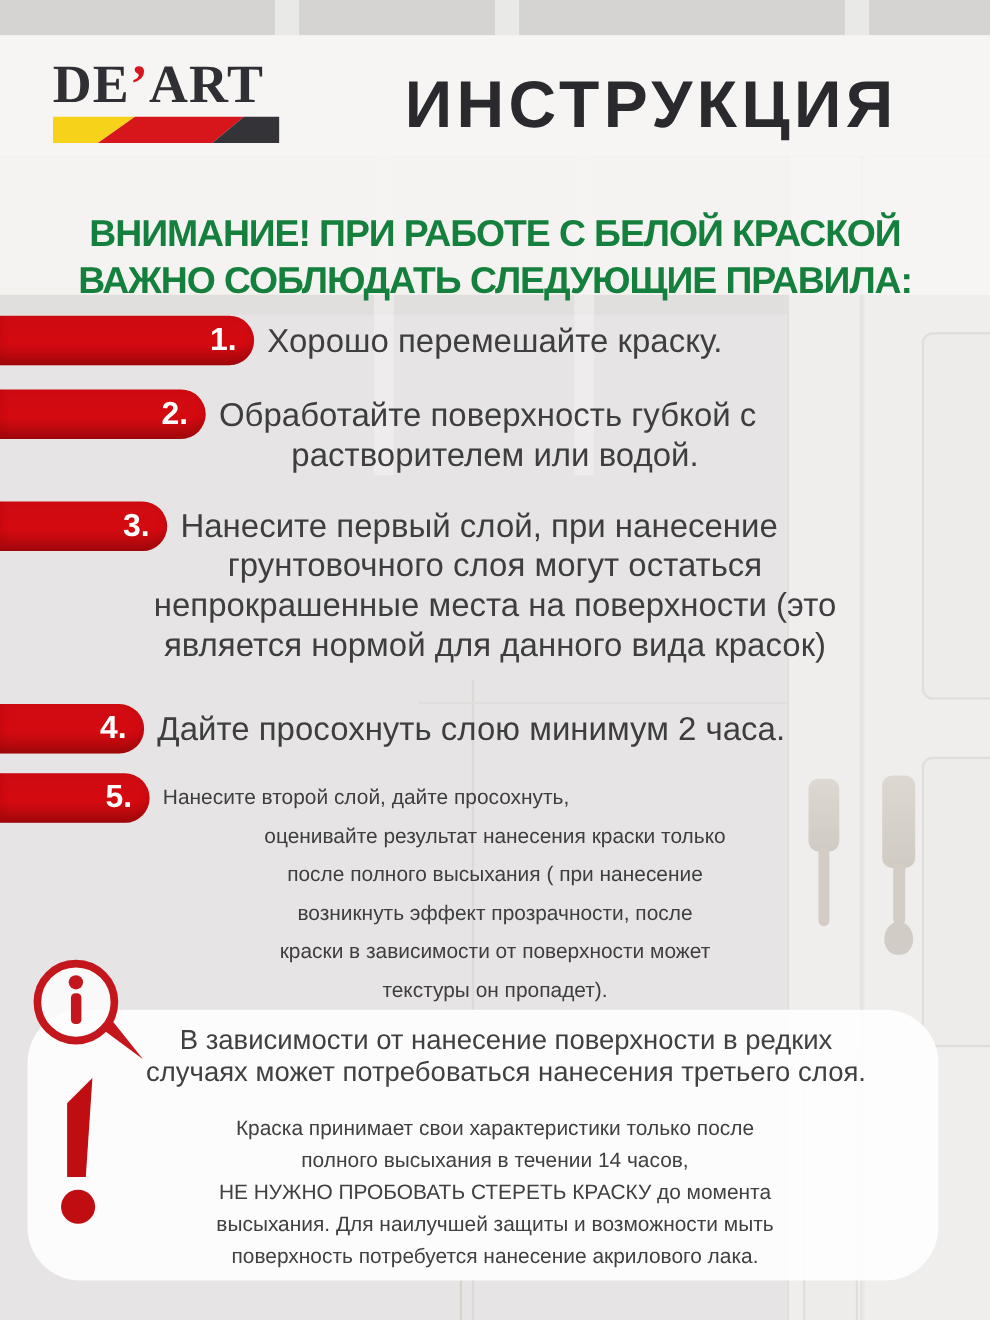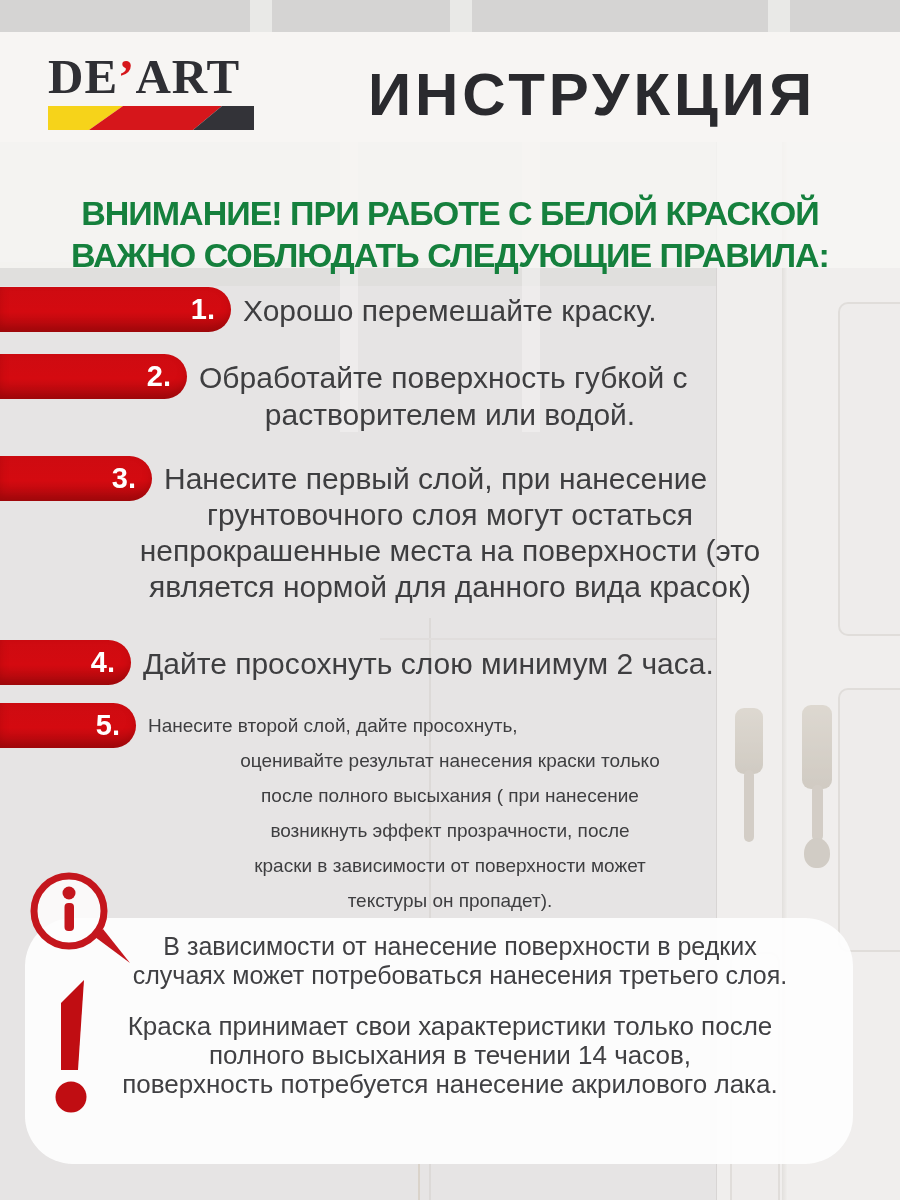--- a/index.html
+++ b/index.html
@@ -53,21 +53,21 @@
   .item-2{--rw:187px;top:359px;}
   .item-3{--rw:152px;top:461px;}  .item-3 .lines{line-height:36px;}
   .item-4{--rw:131px;top:645px;}
   .item-5{--rw:136px;top:708px;}  .item-5 .lines{line-height:35px;font-size:19px;}
 
   
   .notes-panel{position:absolute;left:25px;top:918px;width:828px;height:246px;z-index:2;
                background:rgba(253,253,253,.96);border-radius:48px;}
   .note{position:absolute;z-index:3;text-align:center;color:#404043;}
   .note-1{top:932px;left:80px;right:60px;font-size:25px;line-height:29px;}
-  .note-2{top:1012px;left:60px;right:60px;font-size:26px;line-height:29px;}
+  .note-2{top:1012px;left:60px;right:60px;font-size:19px;line-height:29px;}
   .info-icon{position:absolute;left:20px;top:865px;z-index:4;}
   .excl-icon{position:absolute;left:50px;top:970px;z-index:4;}
 </style>
 </head>
 <body>
 
 <div class="page">
 
   <div class="bg-top"></div>
   <div class="bg-top-slat" style="left:250px"></div>
@@ -174,16 +174,18 @@
     <circle cx="21" cy="127" r="15.5" fill="#c00d12"></circle>
   </svg>
 
   <div class="note note-1">
       <div class="first">В зависимости от нанесение поверхности в редких</div>
       <div>случаях может потребоваться нанесения третьего слоя.</div>
     </div>
   <div class="note note-2">
       <div class="first">Краска принимает свои характеристики только после</div>
       <div>полного высыхания в течении 14 часов,</div>
+      <div>НЕ НУЖНО  ПРОБОВАТЬ СТЕРЕТЬ КРАСКУ до момента</div>
+      <div>высыхания. Для наилучшей защиты и возможности мыть</div>
       <div>поверхность потребуется нанесение акрилового лака.</div>
     </div>
 
 </div>
 
 </body></html>

